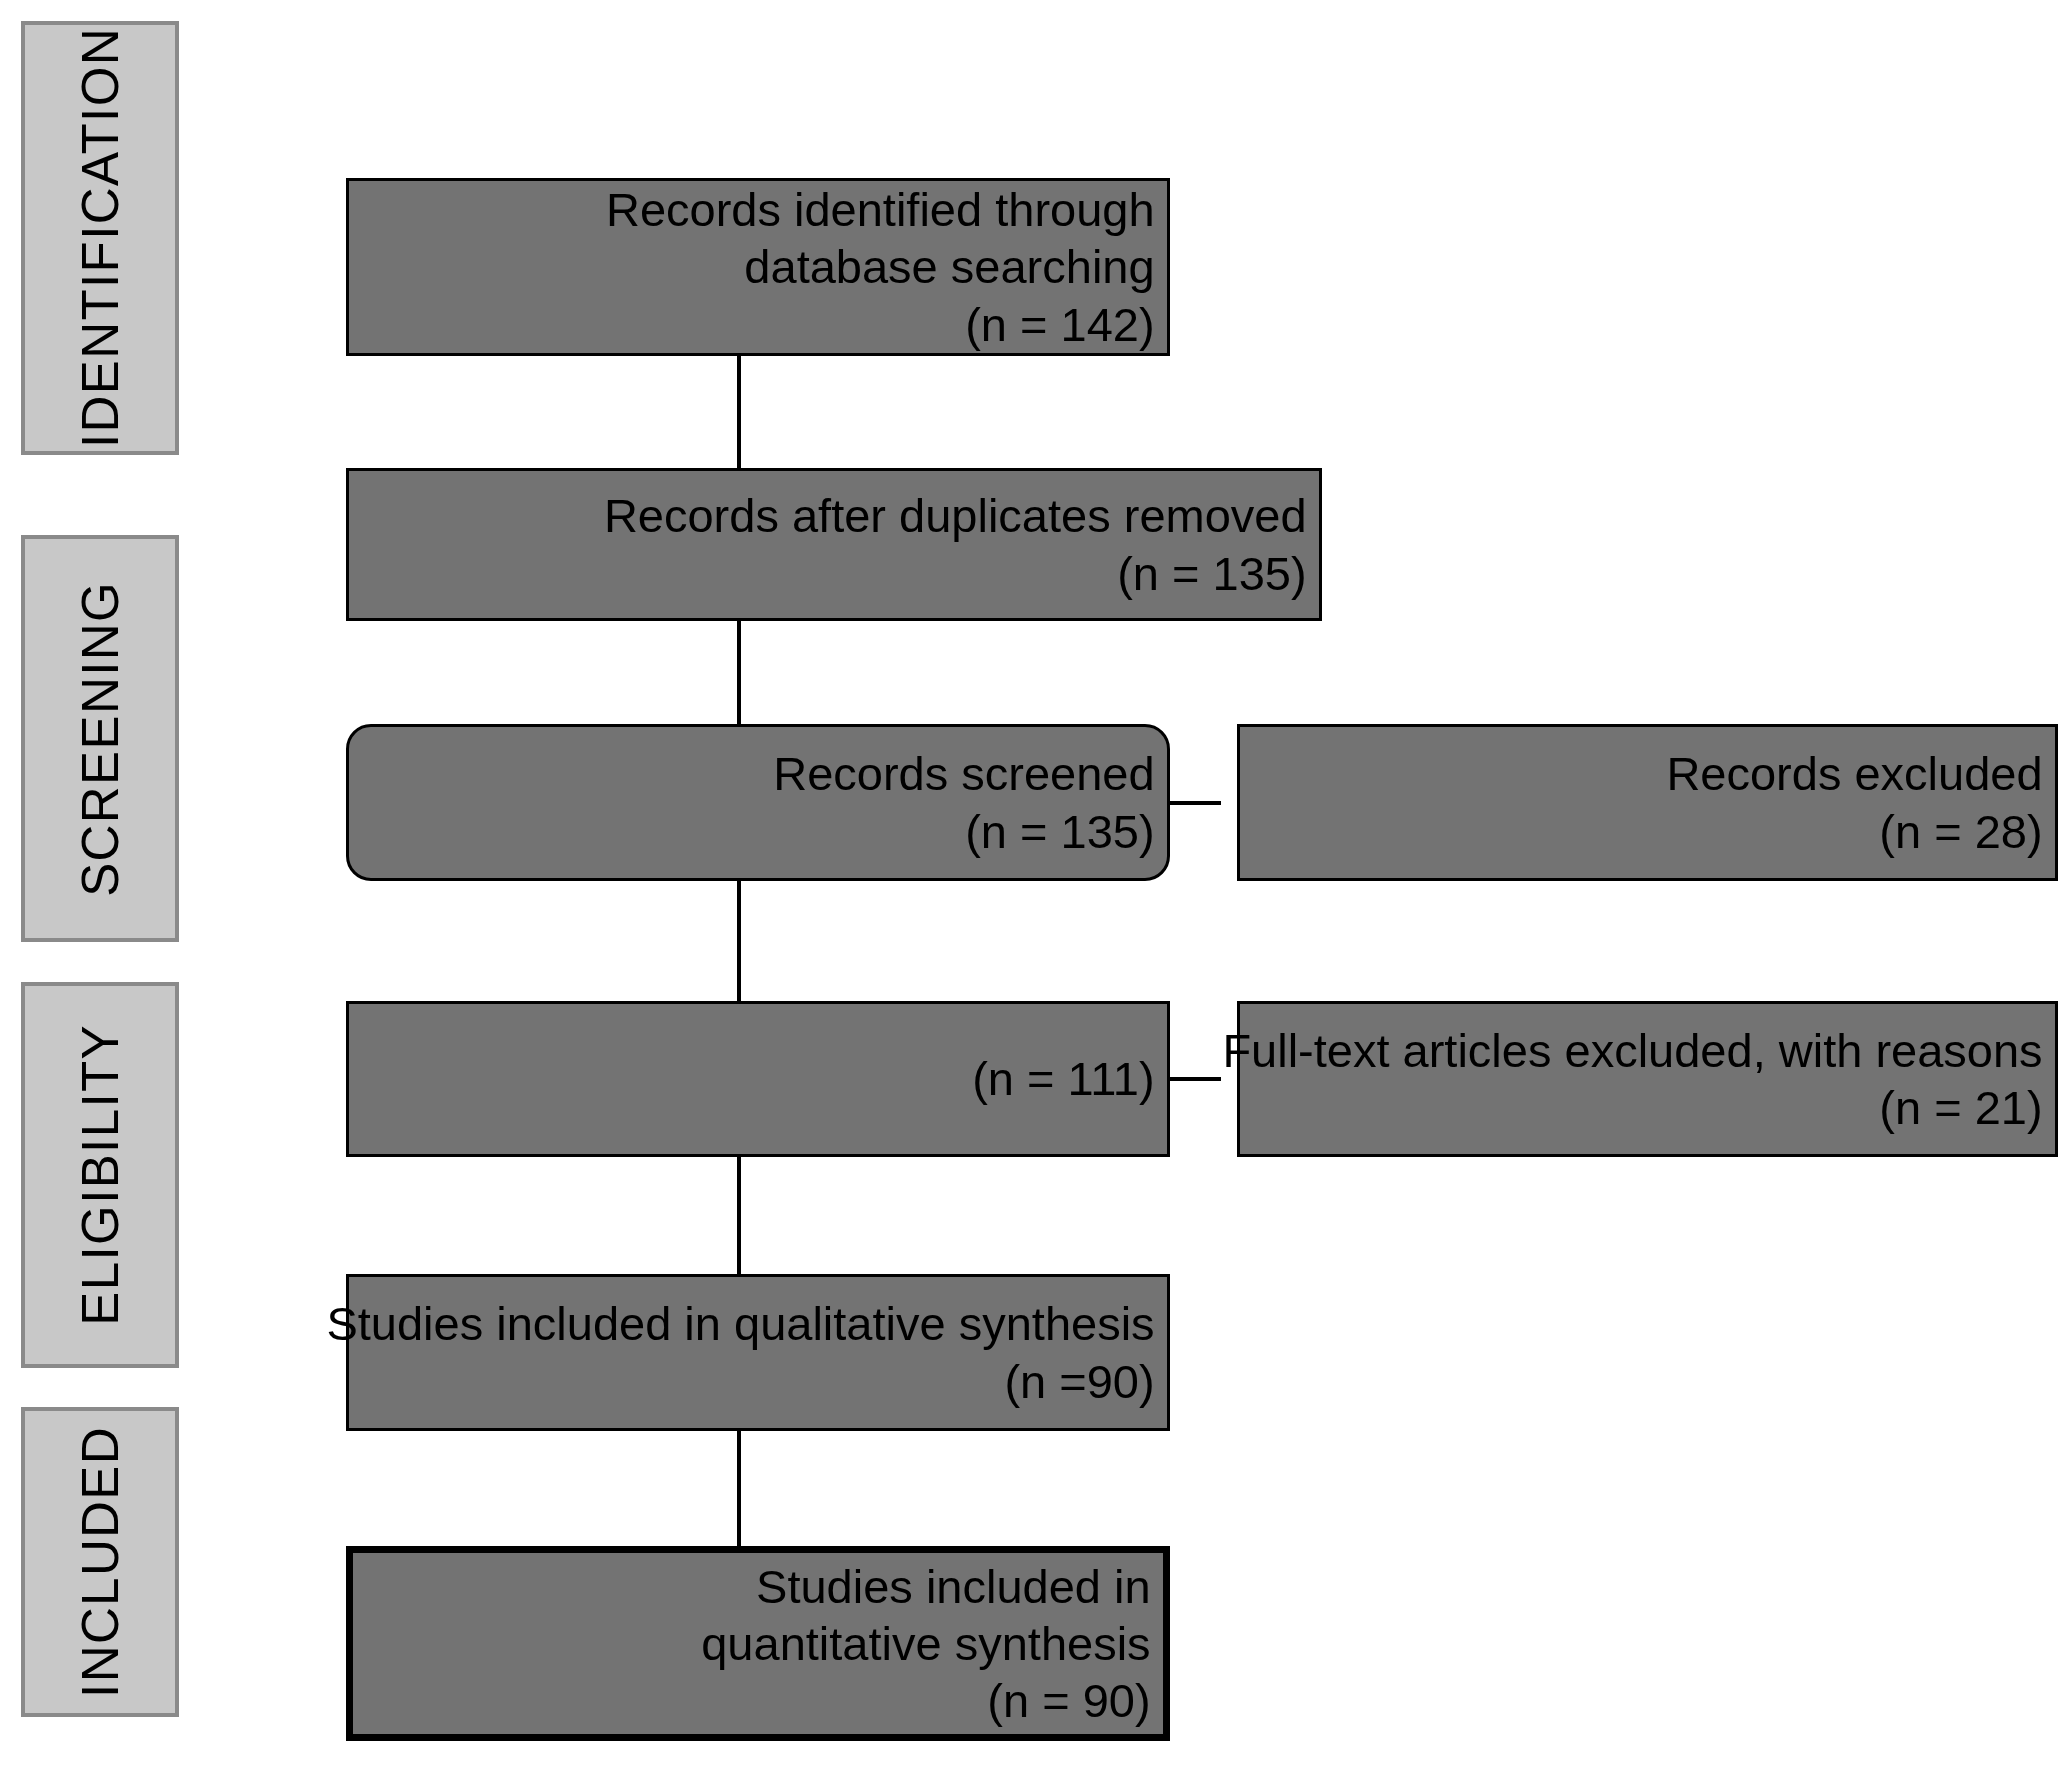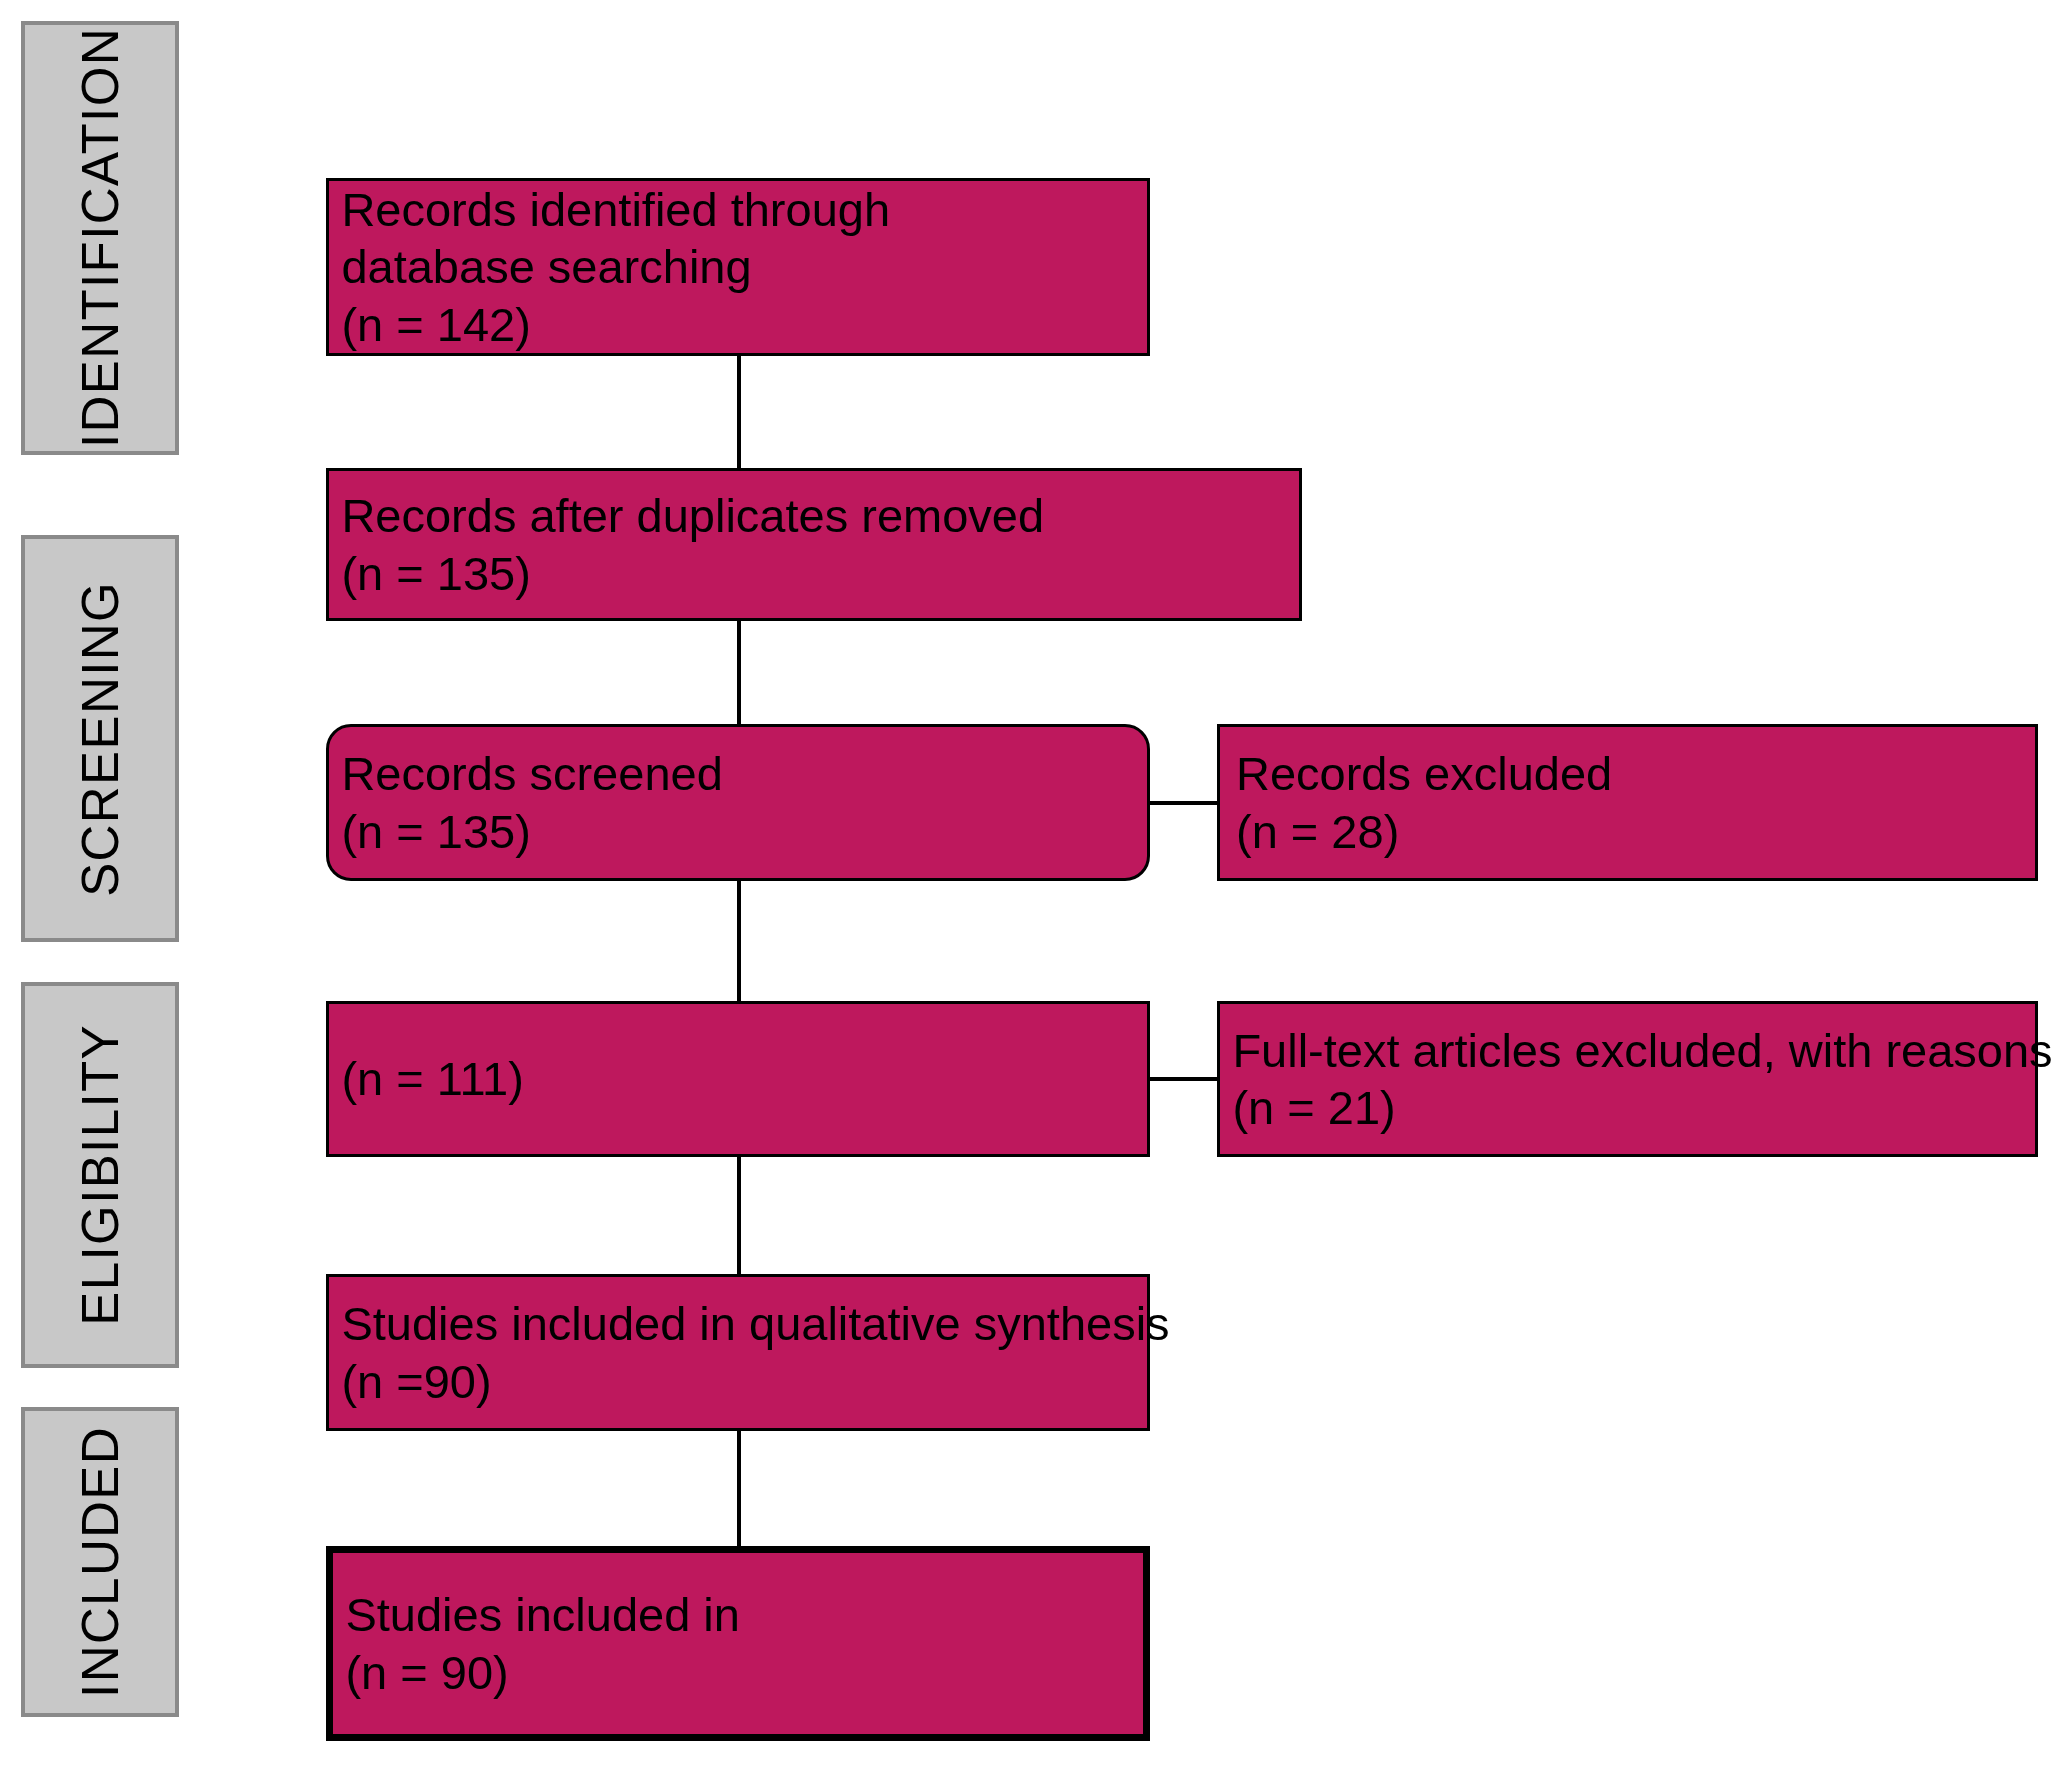--- a/index.html
+++ b/index.html
@@ -35,29 +35,30 @@
     font-size: 51px;
     letter-spacing: 1.4px;
     color: #000000;
     white-space: nowrap;
     font-family: "Liberation Sans", sans-serif;
   }
 
   
   .flow-box {
     position: absolute;
-    background: #be185d;
+    background: #737373;
     border: 3.4px solid #000000;
     box-sizing: border-box;
     display: flex;
     flex-direction: column;
-    align-items: flex-start;
+    align-items: flex-end;
     justify-content: center;
     text-align: center;
     padding: 4.1px 12.4px;
+    margin-left: 20px;
   }
   .flow-box.thick {
     border-width: 7.6px;
   }
   .flow-box .line {
     display: block;
     font-size: 47px;
     line-height: 1.22;
     color: #000000;
     white-space: nowrap;
@@ -141,17 +142,18 @@
     <span class="line">(n = 21)</span>
   </div>
 
   <div class="flow-box" style="left:326px; top:1274px; width:824px; height:157px;">
     <span class="line">Studies included in qualitative synthesis</span>
     <span class="line">(n =90)</span>
   </div>
 
   <div class="flow-box thick" style="left:326px; top:1546px; width:824px; height:195px;">
     <span class="line">Studies included in</span>
+    <span class="line">quantitative synthesis</span>
     <span class="line">(n = 90)</span>
   </div>
 
 </div>
 
 
 </body></html>

